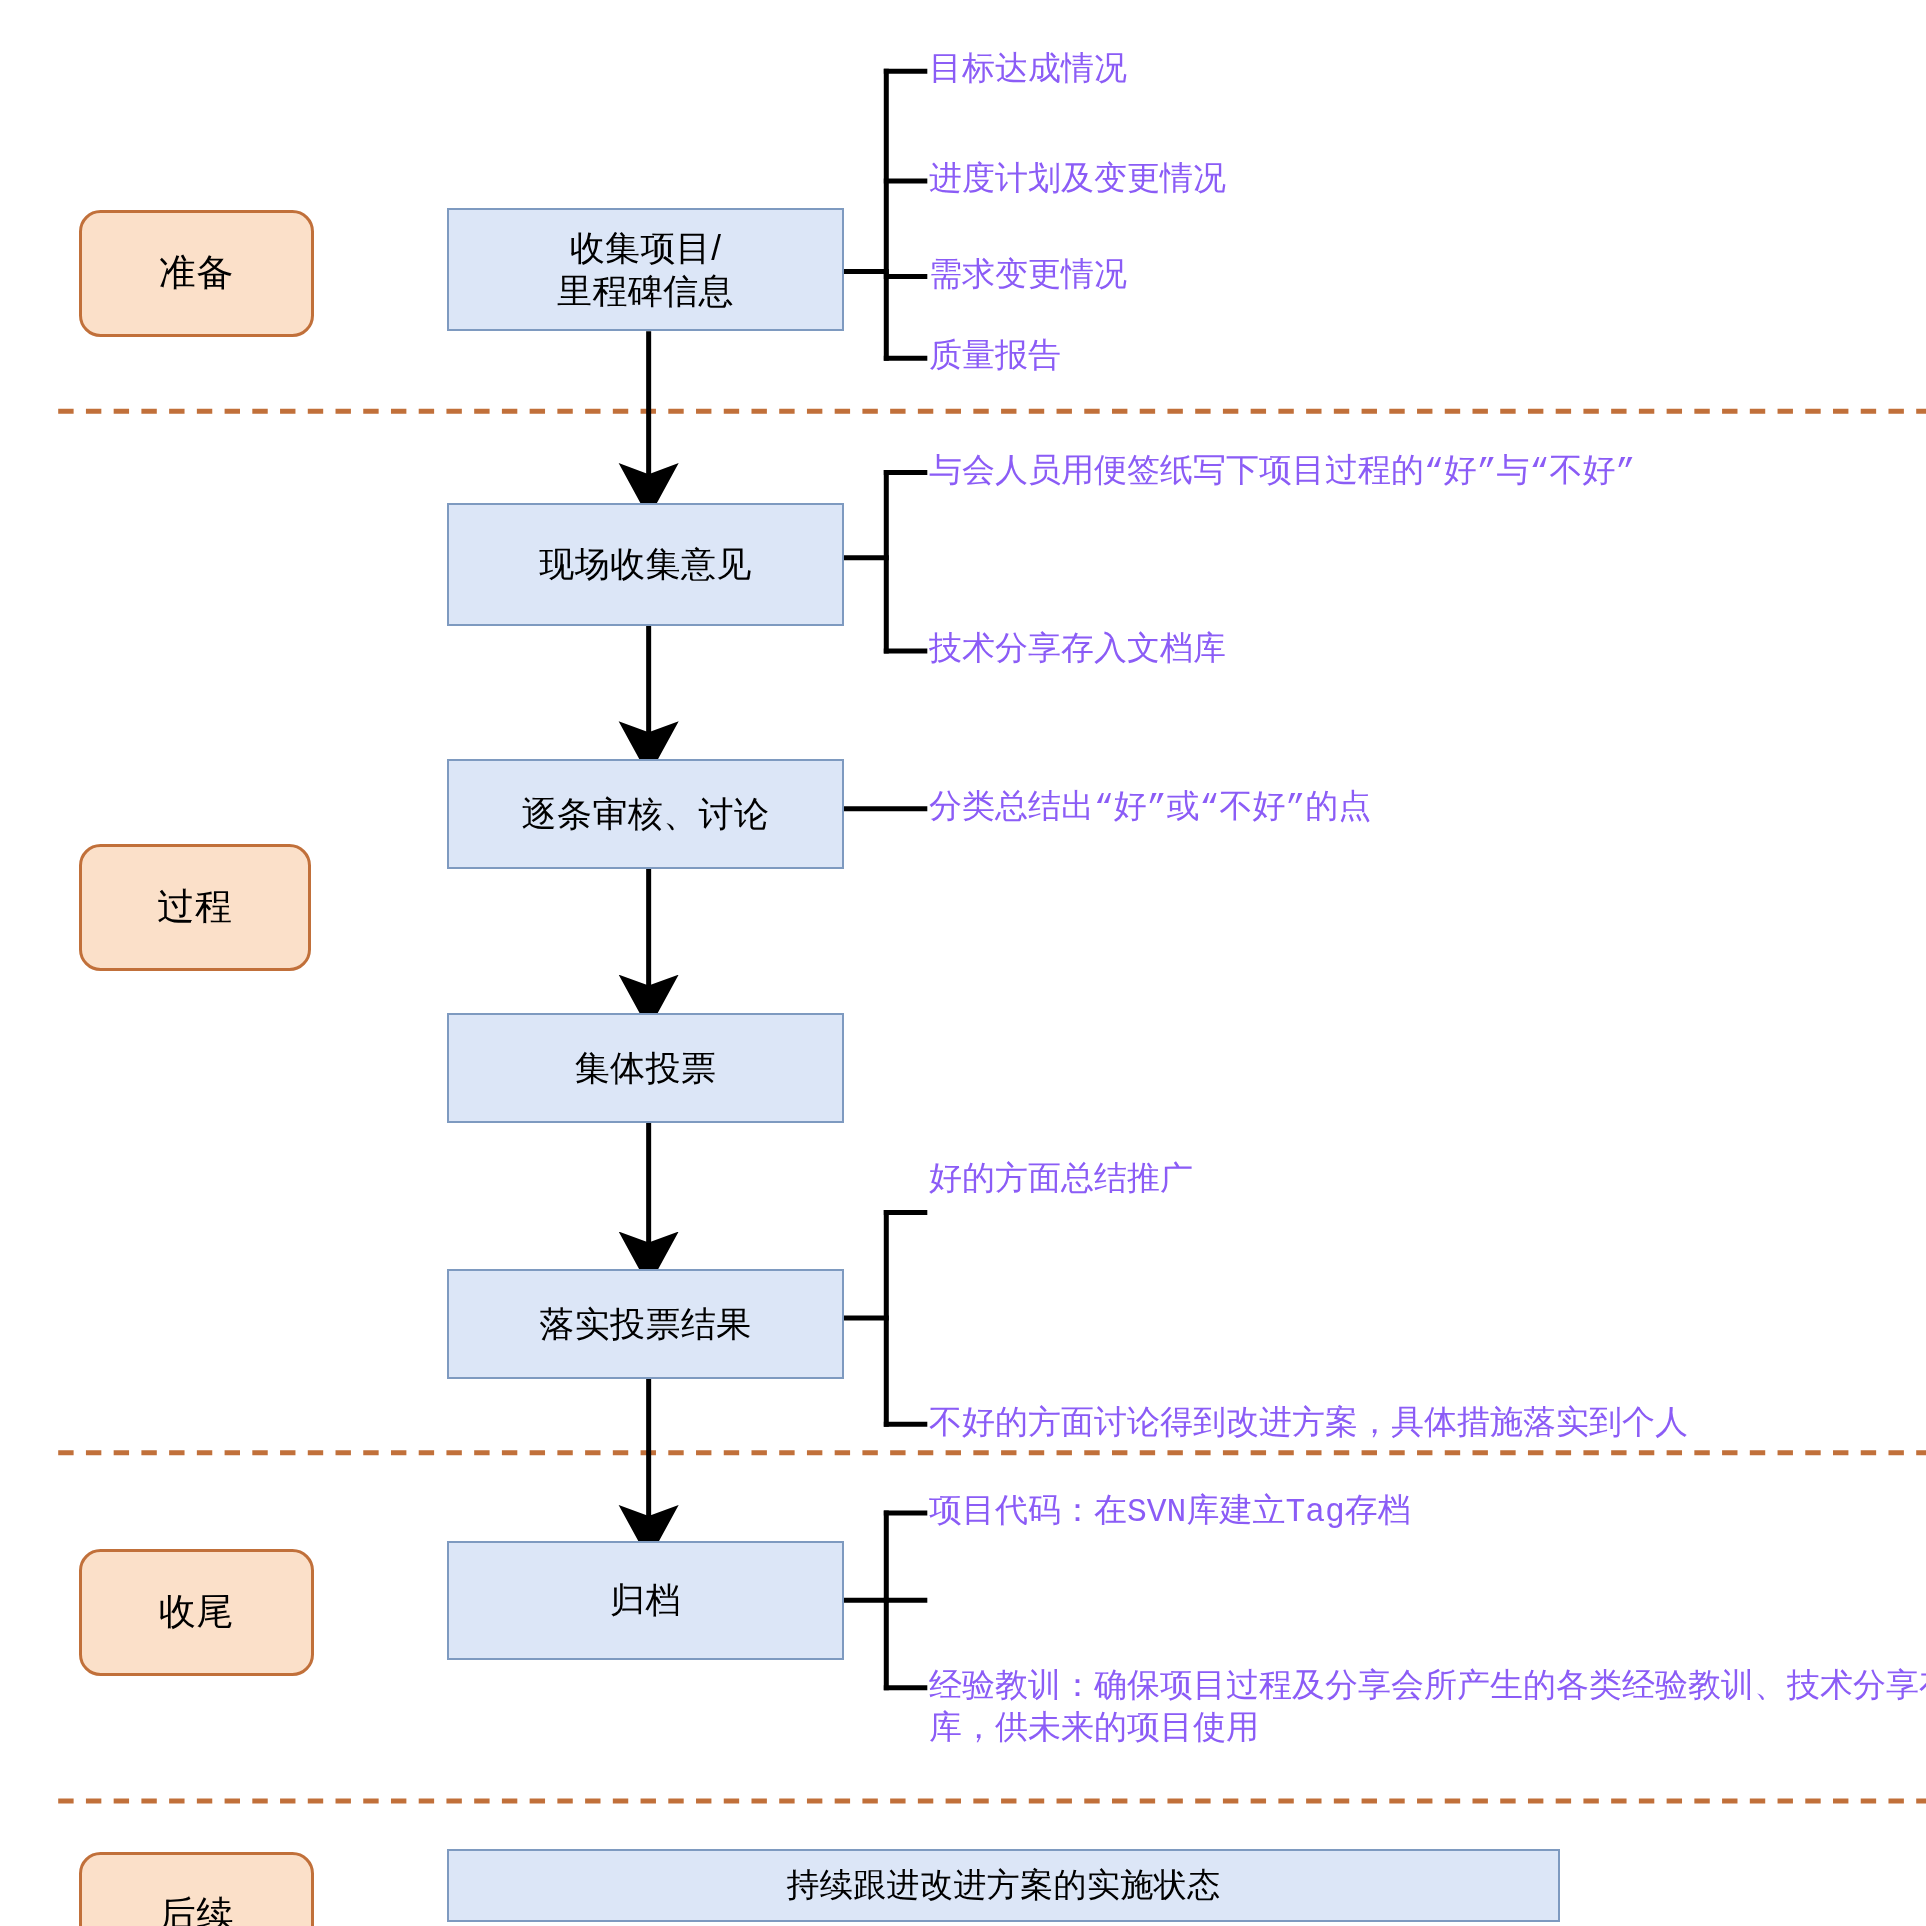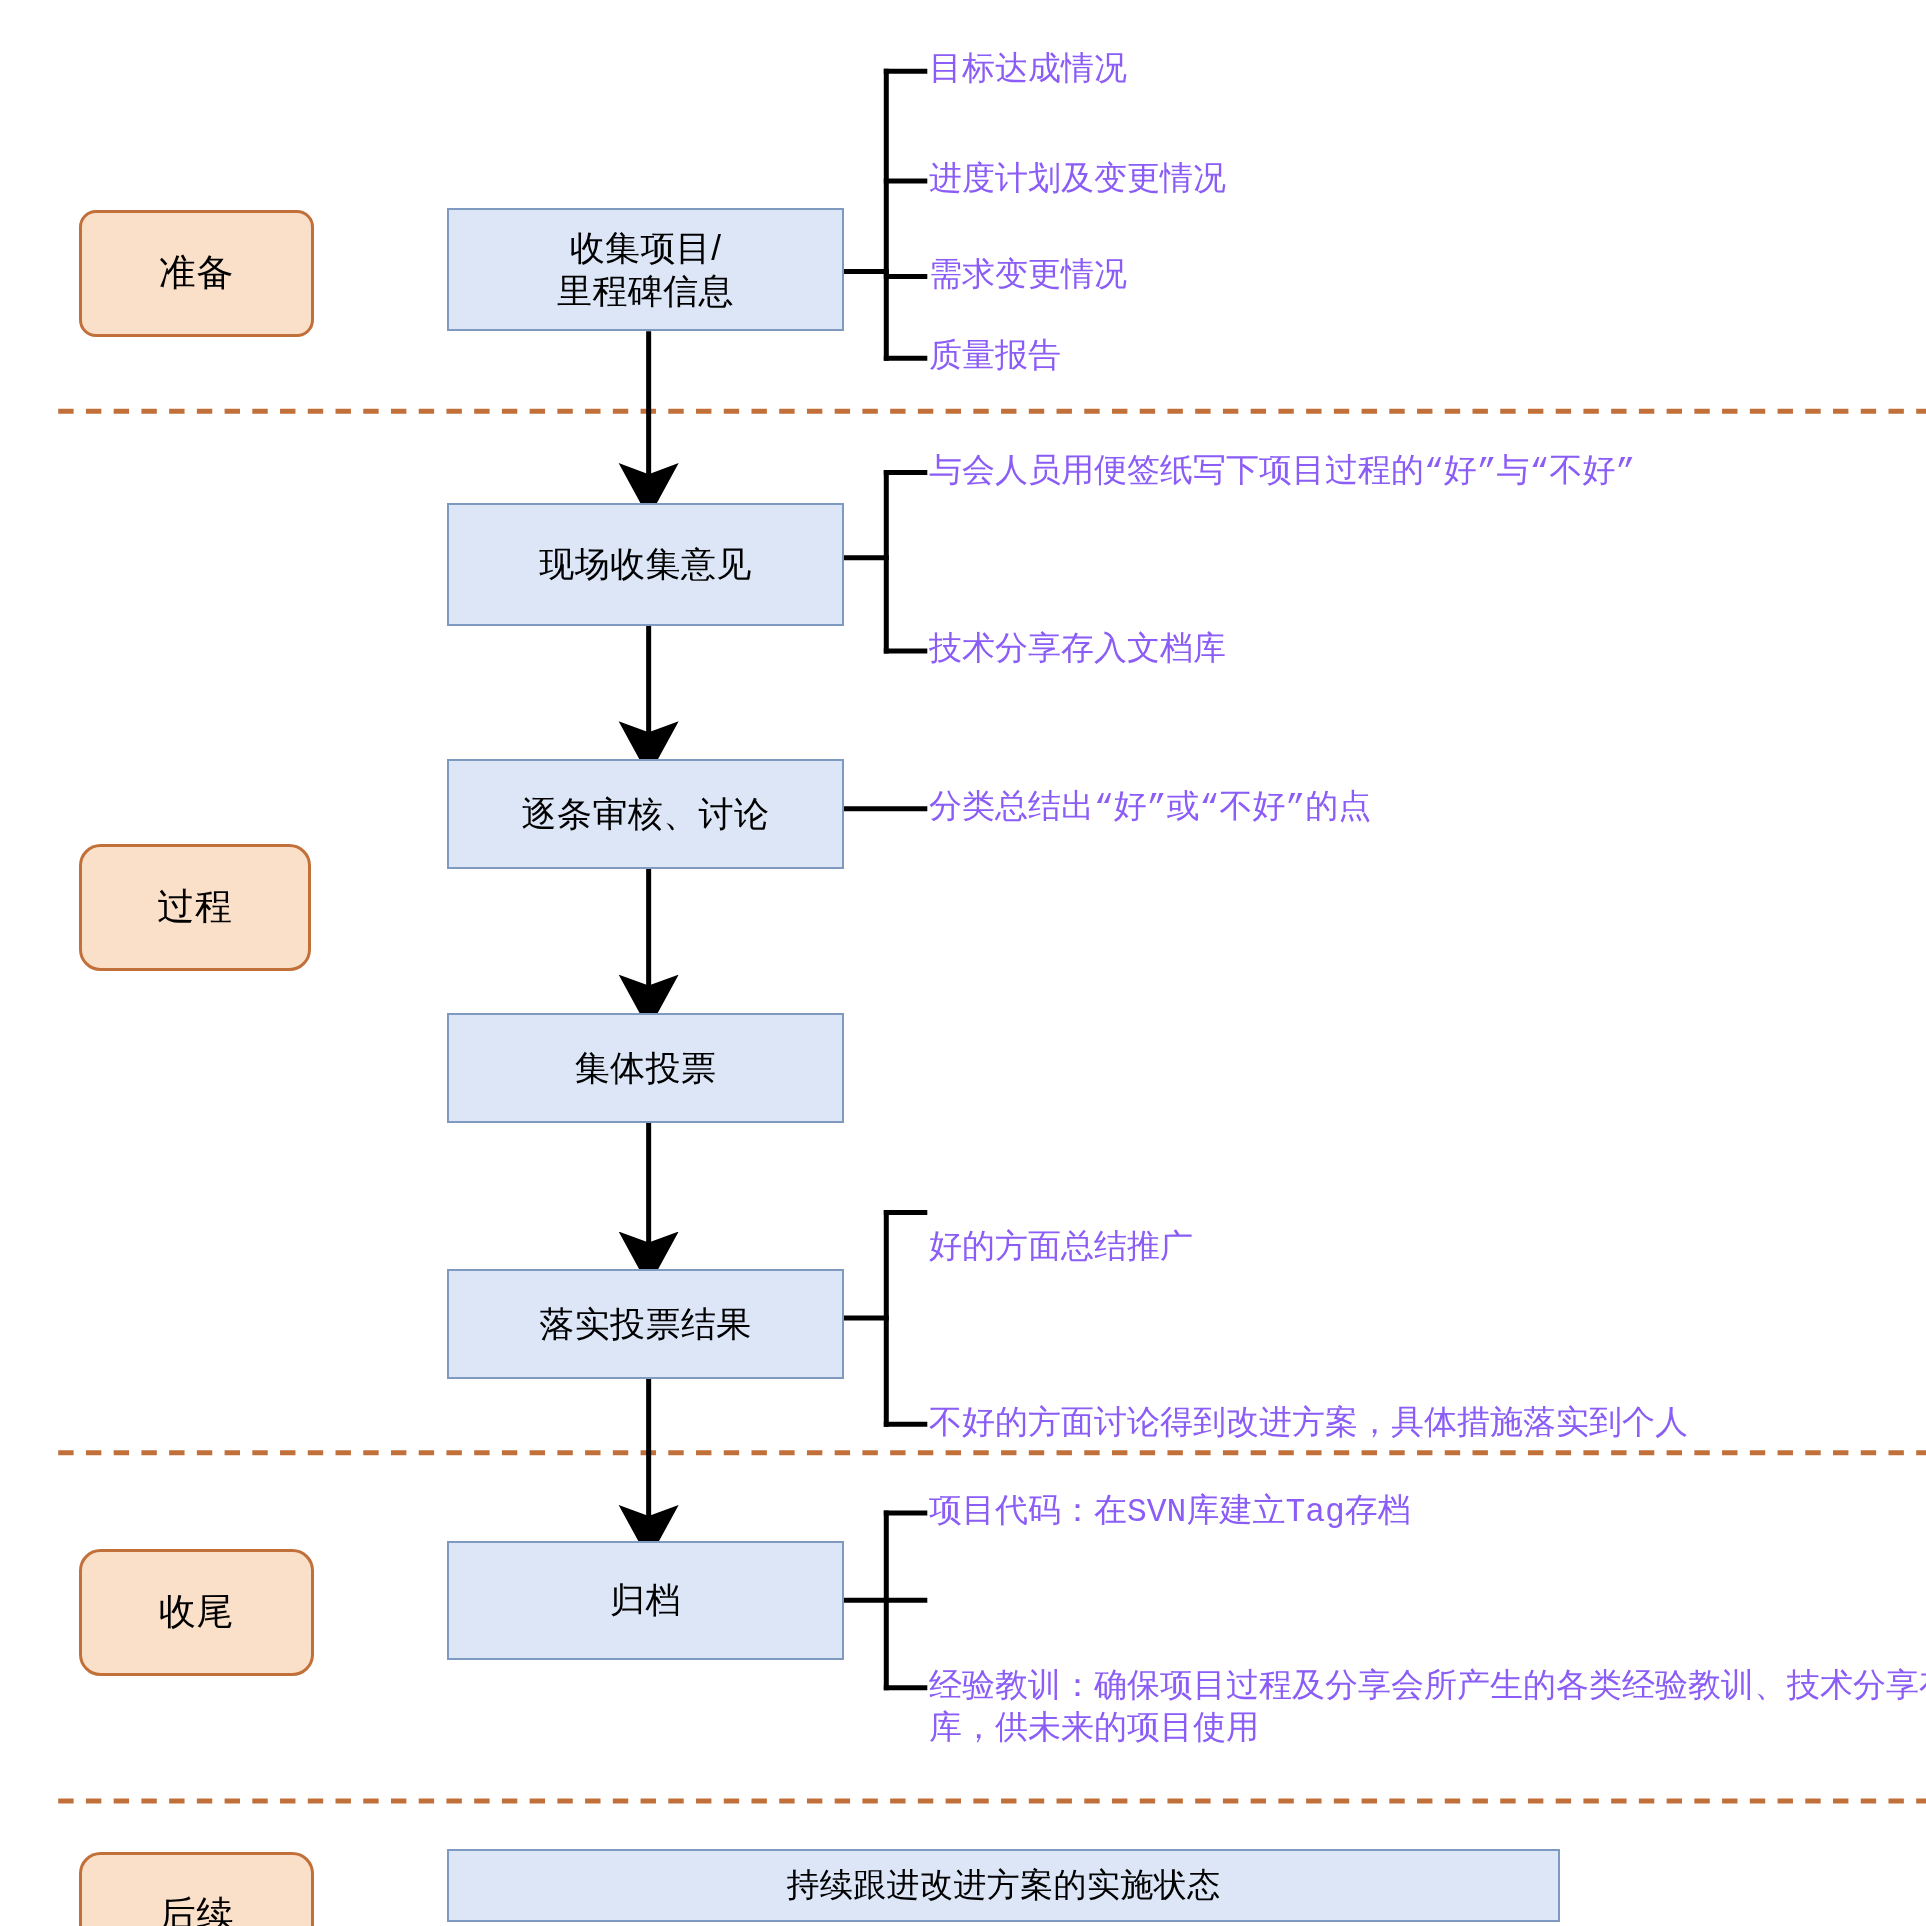--- a/index.html
+++ b/index.html
@@ -124,21 +124,21 @@
 
     <g stroke="#000000" stroke-width="13" fill="none" stroke-linecap="square">
       <line x1="2185" y1="4155" x2="2300" y2="4155"></line>
       <line x1="2300" y1="3928" x2="2300" y2="4382"></line>
       <line x1="2300" y1="3928" x2="2400" y2="3928"></line>
       <line x1="2300" y1="4155" x2="2400" y2="4155"></line>
       <line x1="2300" y1="4382" x2="2400" y2="4382"></line>
     </g>
   </svg>
 
-  <div class="stage-pill" style="left:79px; top:210px; width:235px; height:127px;border-radius:17px;">
+  <div class="stage-pill" style="left:79px; top:210px; width:235px; height:127px;">
     <span>准备</span>
   </div>
 
   <div class="stage-pill" style="left:79px; top:844px; width:232px; height:127px;">
     <span>过程</span>
   </div>
 
   <div class="stage-pill" style="left:79px; top:1549px; width:235px; height:127px;">
     <span>收尾</span>
   </div>
@@ -179,20 +179,20 @@
   <div class="anno" style="left:929px; top:50px;">目标达成情况</div>
   <div class="anno" style="left:929px; top:160px;">进度计划及变更情况</div>
   <div class="anno" style="left:929px; top:256px;">需求变更情况</div>
   <div class="anno" style="left:929px; top:337px;">质量报告</div>
 
   <div class="anno" style="left:929px; top:452px;">与会人员用便签纸写下项目过程的“好”与“不好”</div>
   <div class="anno" style="left:929px; top:630px;">技术分享存入文档库</div>
 
   <div class="anno" style="left:929px; top:788px;">分类总结出“好”或“不好”的点</div>
 
-  <div class="anno" style="left:929px; top:1228px;">好的方面总结推广</div>
+  <div class="anno" style="left:929px; top:1160px;">好的方面总结推广</div>
   <div class="anno" style="left:929px; top:1404px;">不好的方面讨论得到改进方案，具体措施落实到个人</div>
 
   <div class="anno" style="left:929px; top:1492px;">项目代码：在SVN库建立Tag存档</div>
   <div class="anno wrap" style="left:929px; top:1667px; width:1140px;">经验教训：确保项目过程及分享会所产生的各类经验教训、技术分享存入文档库，供未来的项目使用</div>
 
 </div>
 
 
 </body></html>

